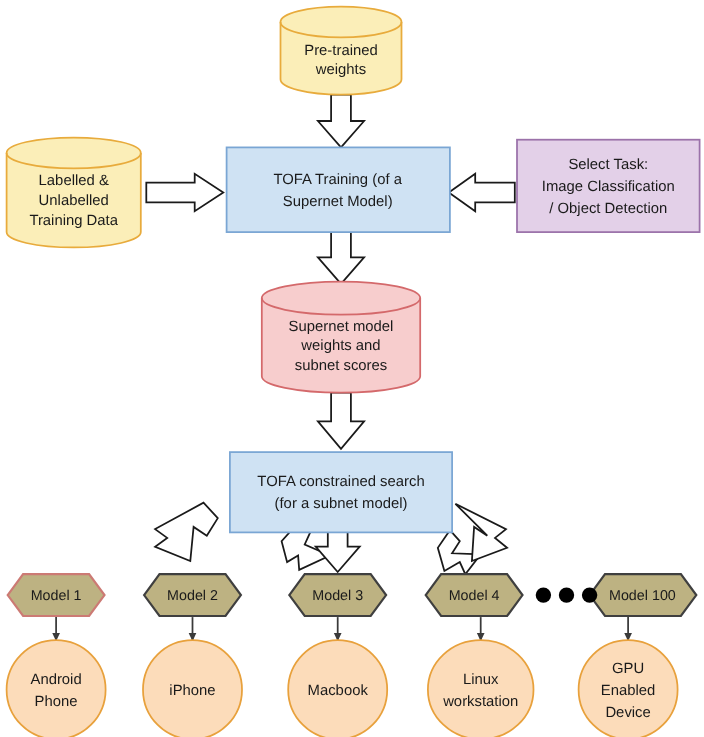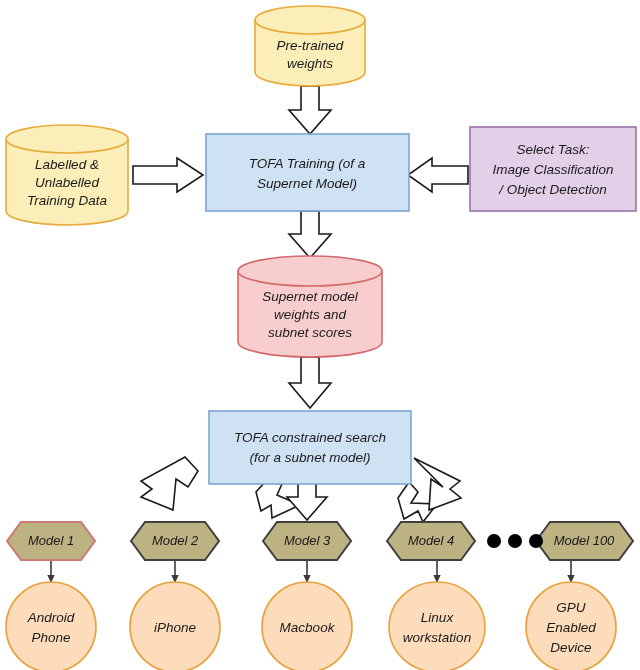--- a/index.html
+++ b/index.html
@@ -7,21 +7,20 @@
     padding: 0;
     background: #ffffff;
   }
   #diagram-root {
     position: relative;
     width: 640px;
     height: 670px;
     background: #ffffff;
     font-family: "Liberation Sans", sans-serif;
     overflow: hidden;
-    font-style: italic;
   }
   svg#flow {
     display: block;
     width: 640px;
     height: 670px;
   }
   text {
     font-family: "Liberation Sans", sans-serif;
     fill: #1a1a1a;
   }

